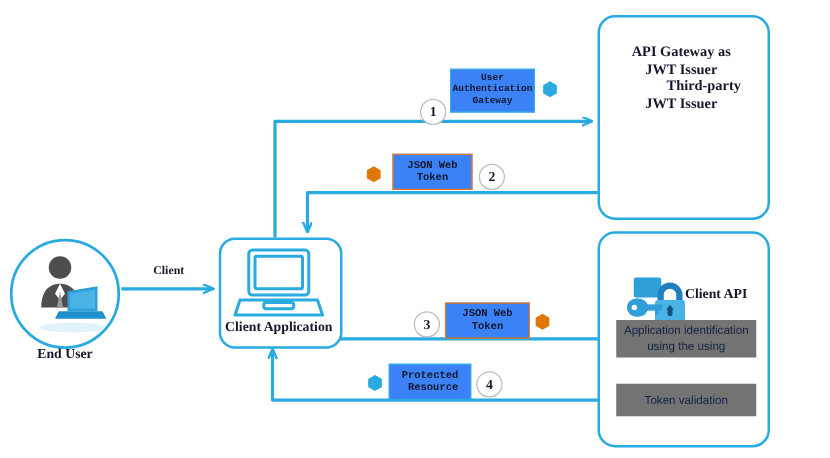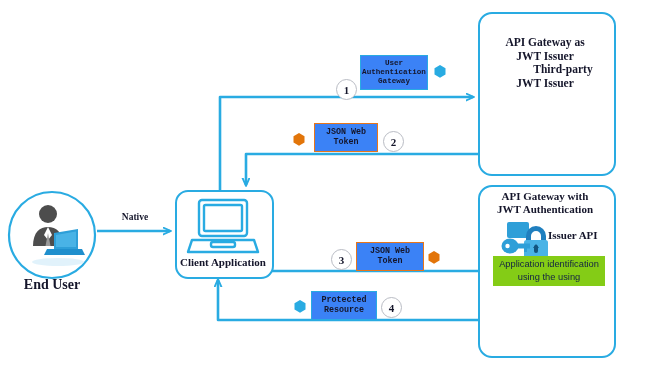--- a/index.html
+++ b/index.html
@@ -19,51 +19,51 @@
   #issuer-box{left:478px;top:12px;width:134px;height:160px;}
   #gw-box{left:478px;top:185px;width:134px;height:169px;}
 
   #issuer-text{left:478px;top:36px;width:134px;font-size:11.5px;}
   #issuer-text .or{display:block;margin:11px 0;}
   #issuer-text .t3{display:block;margin-left:36px;}
 
   #gw-title{left:478px;top:190px;width:134px;font-size:11px;}
 
   .panel{
-    position:absolute;background:#84cc16;
+    position:absolute;background:#737373;
     font-family:"Liberation Sans",sans-serif;font-weight:normal;
     font-size:9.3px;color:#132243;text-align:center;
     display:flex;align-items:center;justify-content:center;line-height:1.35;
   }
   #panel-appid{left:493px;top:256px;width:112px;height:30px;}
   #panel-token{left:493px;top:307px;width:112px;height:26px;}
 
   #native-api-label{left:548px;top:229px;width:64px;font-size:11px;text-align:left;}
 
   
-  #enduser-label{left:7px;top:277px;width:90px;font-size:14px;}
+  #enduser-label{left:7px;top:277px;width:90px;font-size:11px;}
   #client-label{left:172px;top:256px;width:102px;font-size:11px;text-align:center;}
   #login-label{left:100px;top:212px;width:70px;font-size:9.5px;}
 
   .client-box{position:absolute;left:175px;top:190px;width:95px;height:85px;
     border:2px solid #29ABE2;border-radius:13px;background:#fff;}
 
   
   .stepbox{
     position:absolute;background:#3b82f6;text-align:center;
     font-family:Liberation Mono, monospace;font-weight:bold;color:#15162b;
     display:flex;align-items:center;justify-content:center;line-height:1.15;
   }
   .stepbox.blue{border:1.6px solid #29ABE2;}
   .stepbox.orange{border:1.6px solid #E8761A;}
 
   #box1{left:360px;top:55px;width:66px;height:33px;font-size:7.6px;}
   #box2{left:314px;top:123px;width:62px;height:27px;font-size:8.4px;}
   #box3{left:356px;top:242px;width:66px;height:27px;font-size:8.4px;}
-  #box4{left:311px;top:291px;width:64px;height:27px;font-size:8.4px;}
+  #box4{left:311px;top:291px;width:64px;height:27px;font-size:8.4px;text-align:right;}
 
   .num{
     position:absolute;width:19px;height:19px;border-radius:50%;
     border:1.3px solid #b9bcc4;background:#fff;color:#15162b;
     font-family:"Liberation Serif",serif;font-size:11px;font-weight:bold;
     display:flex;align-items:center;justify-content:center;
   }
   #num1{left:336px;top:79px;}
   #num2{left:383px;top:131px;}
   #num3{left:331px;top:249px;}
@@ -144,57 +144,56 @@
   <svg class="layer" viewBox="0 0 664 366">
     <g fill="none" stroke="#29ABE2" stroke-width="2.4" stroke-linejoin="round">
       <rect x="199" y="200" width="48" height="36" rx="3"></rect>
       <rect x="204" y="205" width="38" height="26" rx="1.5"></rect>
       <path d="M192,240 L254,240 L258,252 L188,252 Z"></path>
       <rect x="211" y="242" width="24" height="5" rx="2"></rect>
     </g>
   </svg>
   <div class="txt" id="client-label">Client Application</div>
 
-  <div class="txt" id="login-label">Native</div>
+  <div class="txt" id="login-label">Client</div>
 
   <div class="bigbox" id="issuer-box"></div>
   <div class="txt" id="issuer-text">
     <span>API Gateway as</span><br>
     <span>JWT Issuer</span>
     <span class="t3">Third-party</span>
     <span>JWT Issuer</span>
   </div>
 
   <div class="bigbox" id="gw-box"></div>
-  <div class="txt" id="gw-title">
-    <span>API Gateway with</span><br>
-    <span>JWT Authentication</span>
-  </div>
 
   <svg class="layer" viewBox="0 0 664 366">
     <g>
       <rect x="507" y="222" width="22" height="16" rx="2" fill="#2E9FD8"></rect>
       <path d="M526,236 a10,10 0 0 1 20,0 v6 h-5 v-6 a5,5 0 0 0 -10,0 v6 h-5 z" fill="#1F7FBF"></path>
       <rect x="524" y="240" width="24" height="18" rx="2.5" fill="#49B3E6"></rect>
       <rect x="534" y="245" width="4" height="8" rx="2" fill="#13557f"></rect>
       <path d="M536,244 l3,4 h-6 z" fill="#13557f"></path>
       <ellipse cx="510" cy="246" rx="8.5" ry="7.5" fill="#2E9FD8"></ellipse>
       <circle cx="507.5" cy="246" r="2.2" fill="#ffffff"></circle>
       <rect x="516" y="243.5" width="14" height="5" fill="#2E9FD8"></rect>
       <rect x="524" y="248" width="3" height="4" fill="#2E9FD8"></rect>
       <ellipse cx="528" cy="262" rx="22" ry="3" fill="#d7eefa" opacity="0.7"></ellipse>
     </g>
   </svg>
-  <div class="txt" id="native-api-label">Issuer API</div>
+  <div class="txt" id="native-api-label">Client API</div>
 
   <div class="panel" id="panel-appid">
     <div>
       <span>Application identification</span><br>
       <span>using the using</span>
     </div>
+  </div>
+  <div class="panel" id="panel-token">
+    <span>Token validation</span>
   </div>
 
   <div class="stepbox blue" id="box1">
     <div>
       <span>User</span><br>
       <span>Authentication</span><br>
       <span>Gateway</span>
     </div>
   </div>
   <div class="num" id="num1">1</div>

